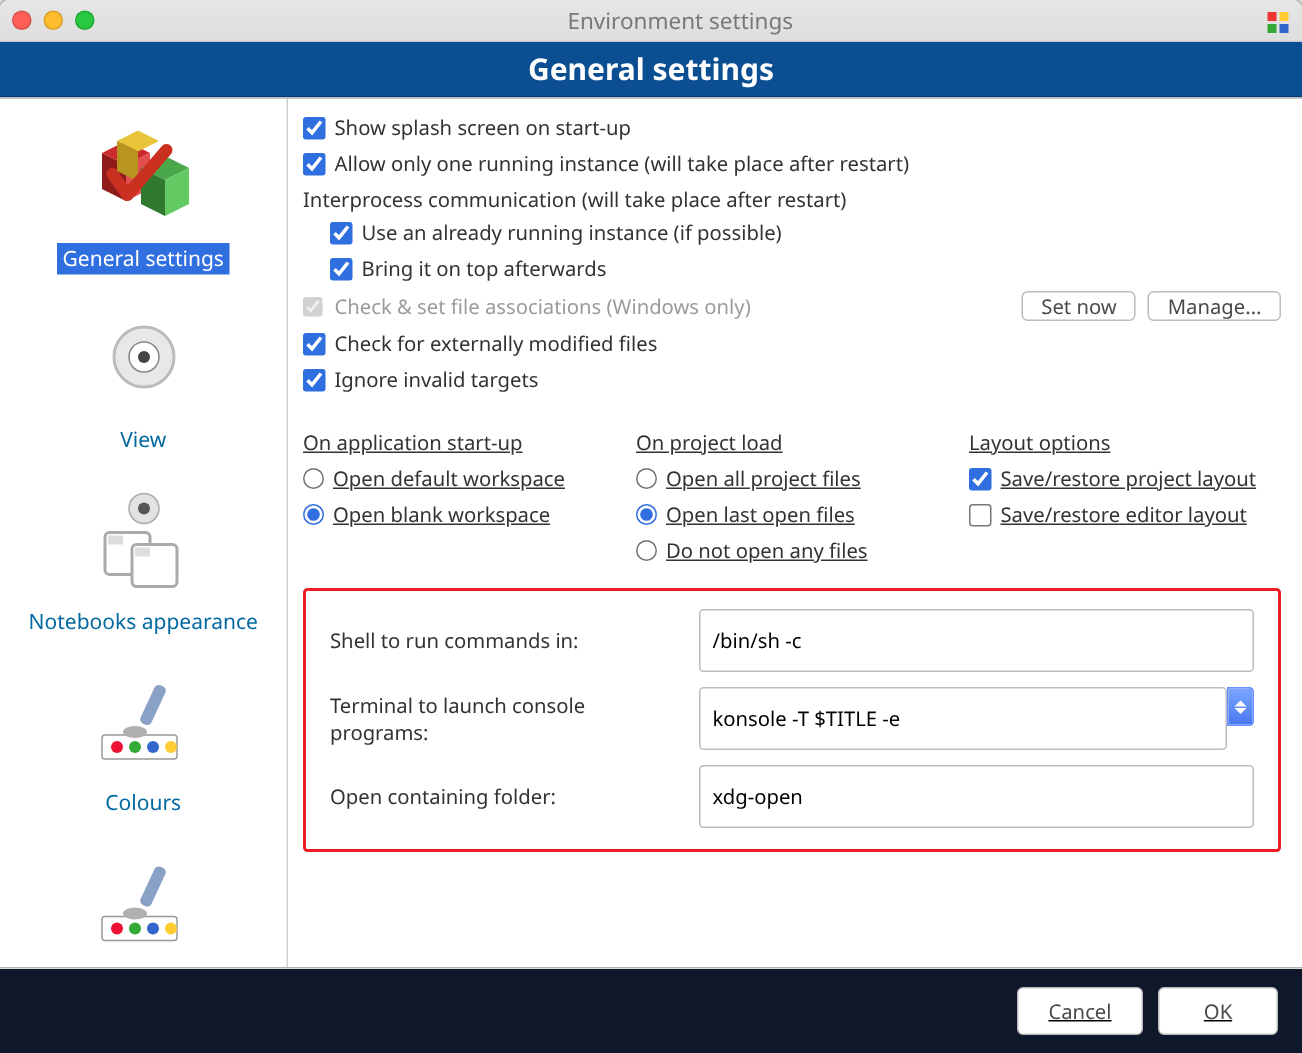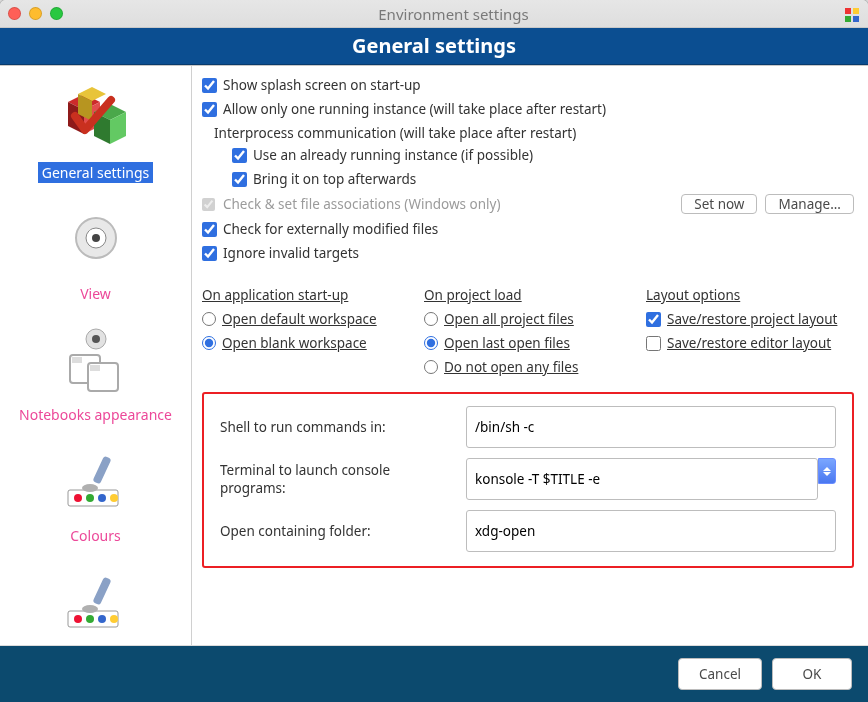--- a/index.html
+++ b/index.html
@@ -28,30 +28,30 @@
     .titlebar-right { width: 16px; height: 16px; }
     .titlebar-right svg { width:16px; height:16px; }
 
     .banner { background:#0b4e91; color:#fff; font-weight:bold; font-size:20px; text-align:center; padding:4px 0 5px; border-bottom:1px solid #083a6c; }
 
     .body { flex:1; display:flex; overflow:hidden; background:#fff; border-top:1px solid #c8c8c8; }
 
     .sidebar { width:192px; border-right:1px solid #d0d0d0; overflow:hidden; background:#fff; padding-top:8px; }
     .side-item { display:flex; flex-direction:column; align-items:center; padding:6px 4px; margin-bottom:6px; }
     .side-icon { width:80px; height:78px; display:flex; align-items:center; justify-content:center; }
-    .side-label { font-size:14px; color:#ec4899; margin-top:4px; padding:1px 4px; }
+    .side-label { font-size:14px; color:#0369a1; margin-top:4px; padding:1px 4px; }
     .side-item.selected .side-label { background:#2f6fe0; color:#fff; }
 
     .main { flex:1; padding:10px 14px 10px 10px; font-size:13.5px; color:#333; overflow:hidden; }
     .row-chk { display:flex; align-items:center; gap:6px; margin-bottom:6px; }
     .row-chk input[type=checkbox] { width:15px; height:15px; accent-color:#2f6fe0; }
     .disabled-row { color:#9b9b9b; }
     .disabled-row input[type=checkbox] { accent-color:#bdbdbd; }
 
-    .subgroup { margin-left:12px; }
+    .subgroup { margin-left:0; }
     .subgroup .row-chk { margin-left:18px; }
     .subgroup-label { margin-bottom:4px; }
 
     .assoc-row { display:flex; align-items:center; gap:8px; margin-bottom:6px; }
     .assoc-row .spacer { flex:1; }
     .btn { background:#fff; border:1px solid #bcbcbc; border-radius:4px; padding:0 12px; font-size:13.5px; color:#4a4a4a; cursor:default; }
 
     .cols { display:flex; gap:14px; margin-top:24px; margin-bottom:10px;text-decoration:underline; }
     .col { flex:1; }
     .col-title { font-size:13.5px; margin-bottom:6px; }
@@ -62,21 +62,21 @@
     .form-row { display:flex; align-items:center; margin-bottom:10px; gap:10px; }
     .form-label { width:236px; font-size:13.5px; }
     .form-row input[type=text] { flex:1; border:1px solid #bdbdbd; border-radius:3px; padding:20px 8px; font-size:13.5px; height:26px; background:#fff; }
     .combo { flex:1; position:relative; display:flex; }
     .combo input { flex:1; border:1px solid #bdbdbd; border-right:none; border-radius:3px 0 0 3px; padding:4px 8px; font-size:13.5px; height:26px; background:#fff; }
     .combo .combo-btn { width:18px; height:26px; border:1px solid #6a8dff; background:linear-gradient(#7aa6ff,#4a78f0); border-radius:0 3px 3px 0; display:flex; flex-direction:column; align-items:center; justify-content:center; gap:1px; }
     .combo .combo-btn span { width:0; height:0; border-left:4px solid transparent; border-right:4px solid transparent; }
     .combo .combo-btn .up { border-bottom:4px solid #fff; }
     .combo .combo-btn .dn { border-top:4px solid #fff; }
 
-    .footer { padding:12px 16px; display:flex; justify-content:flex-end; gap:10px; border-top:1px solid #dcdcdc; background:#0c4a6e; }
+    .footer { padding:12px 16px; display:flex; justify-content:flex-end; gap:10px; border-top:1px solid #dcdcdc; background:#0f172a;text-decoration:underline; }
     .footer .btn { min-width:80px; padding:6px 20px; }
 
   </style>
 </head>
 <body>
 
 <div class="window">
 
   <div class="titlebar">
     <div class="traffic">

